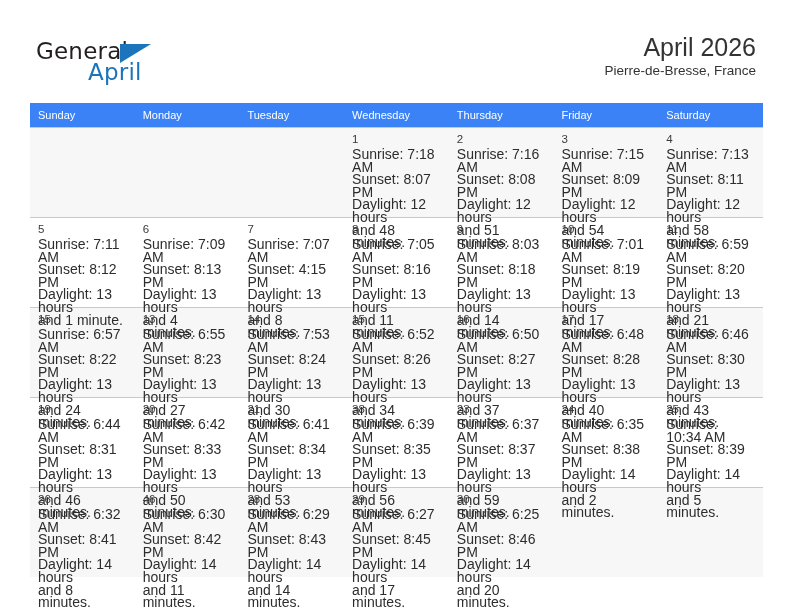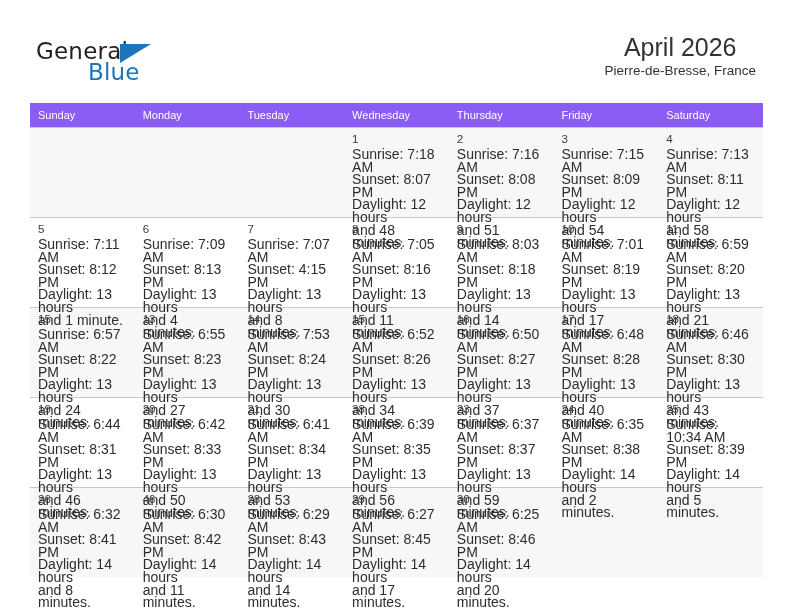--- a/index.html
+++ b/index.html
@@ -63,21 +63,21 @@
     width: 0;
     height: 0;
     border-left: 31px solid #1c75bc;
     border-bottom: 19px solid transparent;
   }
 
   .title-block {
     position: absolute;
     right: 36px;
     top: 32px;
-    text-align: center;
+    text-align: right;
   }
   .cal-title {
     font-size: 25px;
     color: #333333;
     font-weight: 400;
     line-height: 30px;
     white-space: nowrap;
   }
   .cal-subtitle {
     font-size: 13.5px;
@@ -90,21 +90,21 @@
   
   .calendar {
     position: absolute;
     left: 30px;
     top: 103px;
     width: 733px;
     border-collapse: collapse;
     table-layout: fixed;
   }
   .calendar th {
-    background: #8b5cf6;
+    background: #3b82f6;
     color: #ffffff;
     font-size: 11px;
     font-weight: normal;
     text-align: left;
     padding: 6px 0 6px 8px;
     height: 12px;
     border: none;
   }
   .calendar td {
     vertical-align: top;
@@ -140,21 +140,21 @@
 </style>
 </head>
 <body>
 
 <div class="page">
 
   <div class="header">
     <div class="brand">
       <span class="brand-general">General</span>
       <span class="brand-triangle"></span>
-      <span class="brand-blue">Blue</span>
+      <span class="brand-blue">April</span>
     </div>
 
     <div class="title-block">
       <div class="cal-title">April 2026</div>
       <div class="cal-subtitle">Pierre-de-Bresse, France</div>
     </div>
   </div>
 
   <table class="calendar">
     <thead>

